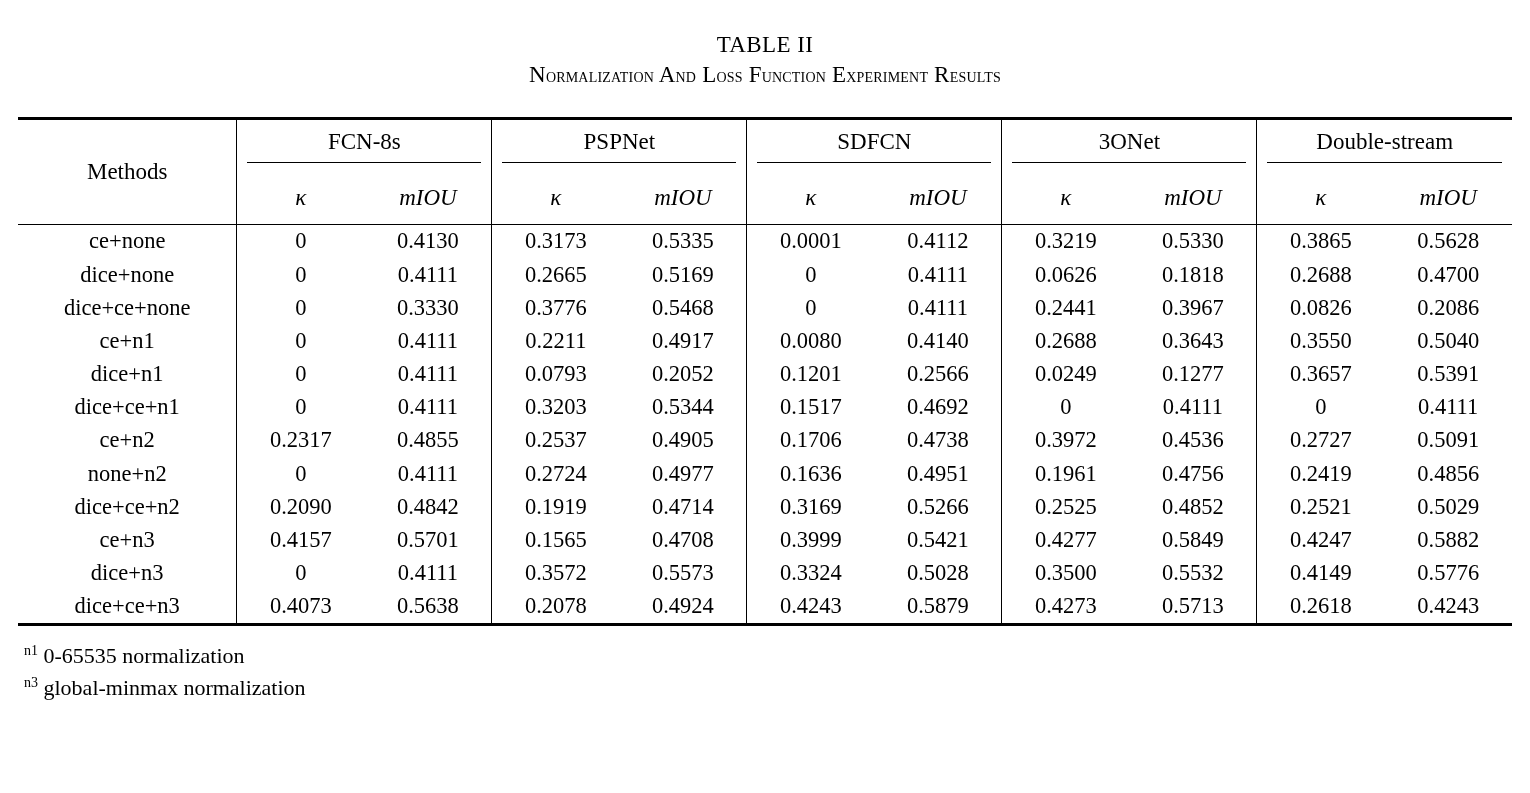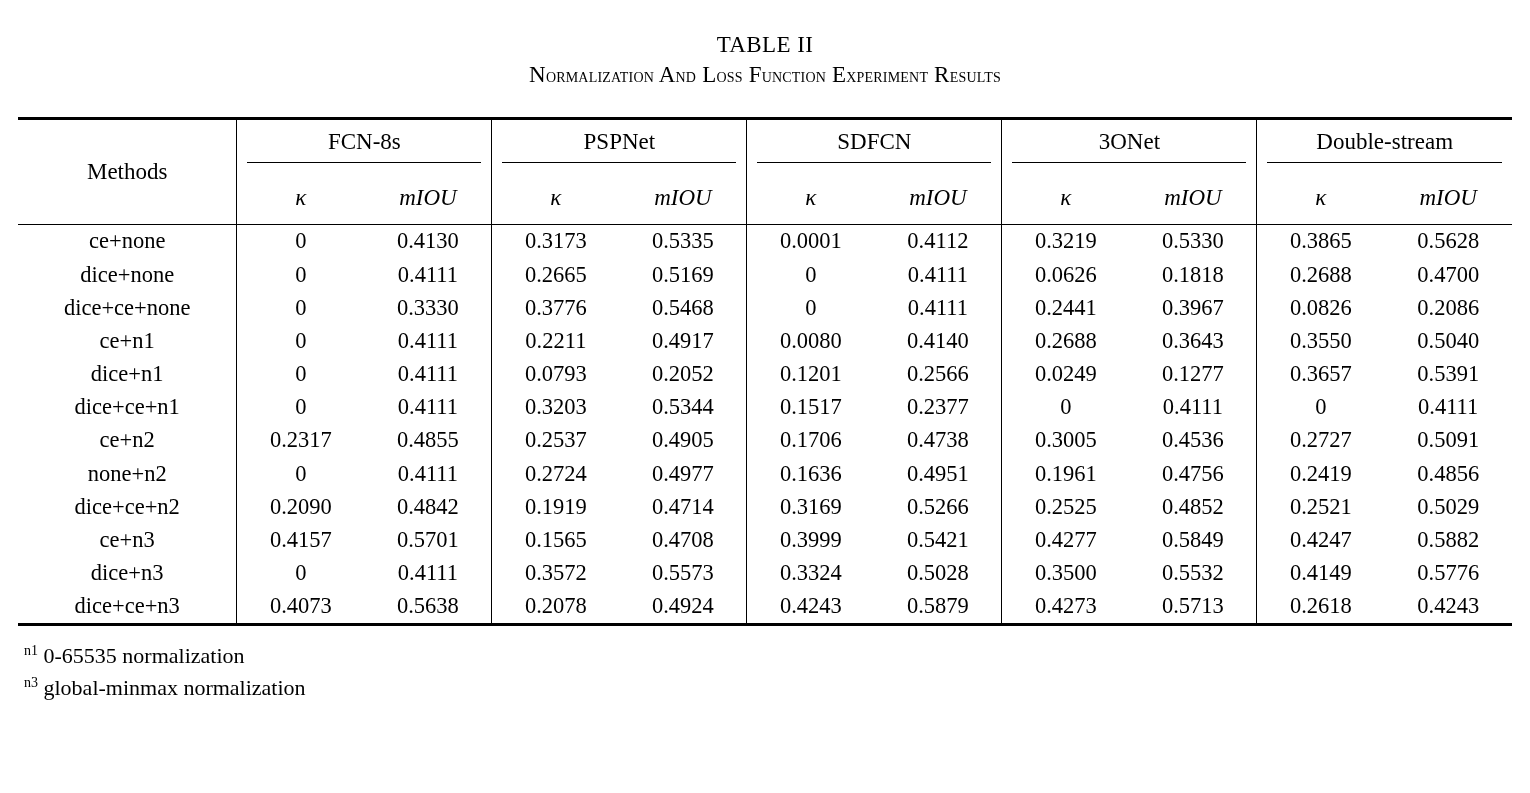--- a/index.html
+++ b/index.html
@@ -237,35 +237,35 @@
           <td class="vsep">0.3657</td>
           <td>0.5391</td>
         </tr>
         <tr class="datarow">
           <td>dice+ce+n1</td>
           <td class="vsep">0</td>
           <td>0.4111</td>
           <td class="vsep">0.3203</td>
           <td>0.5344</td>
           <td class="vsep">0.1517</td>
-          <td>0.2377</td>
+          <td>0.4692</td>
           <td class="vsep">0</td>
           <td>0.4111</td>
           <td class="vsep">0</td>
           <td>0.4111</td>
         </tr>
         <tr class="datarow">
           <td>ce+n2</td>
           <td class="vsep">0.2317</td>
           <td>0.4855</td>
           <td class="vsep">0.2537</td>
           <td>0.4905</td>
           <td class="vsep">0.1706</td>
           <td>0.4738</td>
-          <td class="vsep">0.3005</td>
+          <td class="vsep">0.3972</td>
           <td>0.4536</td>
           <td class="vsep">0.2727</td>
           <td>0.5091</td>
         </tr>
         <tr class="datarow">
           <td>none+n2</td>
           <td class="vsep">0</td>
           <td>0.4111</td>
           <td class="vsep">0.2724</td>
           <td>0.4977</td>

